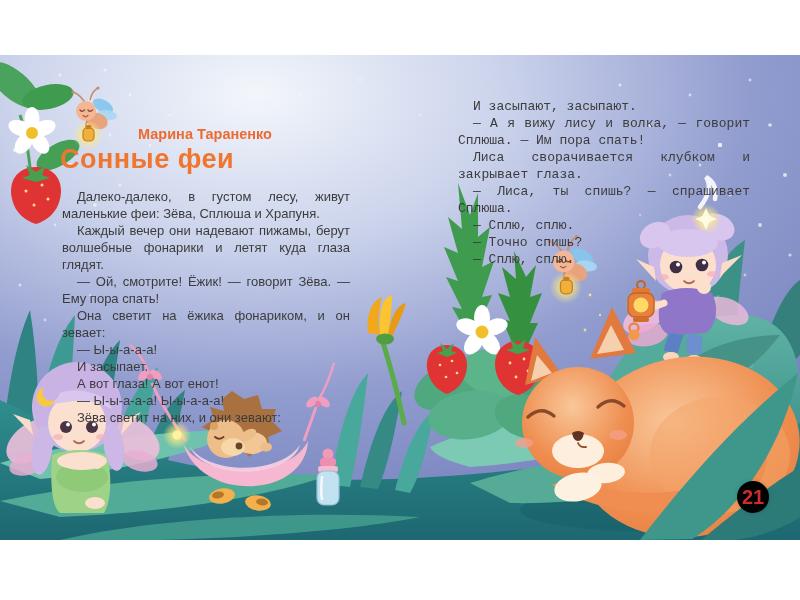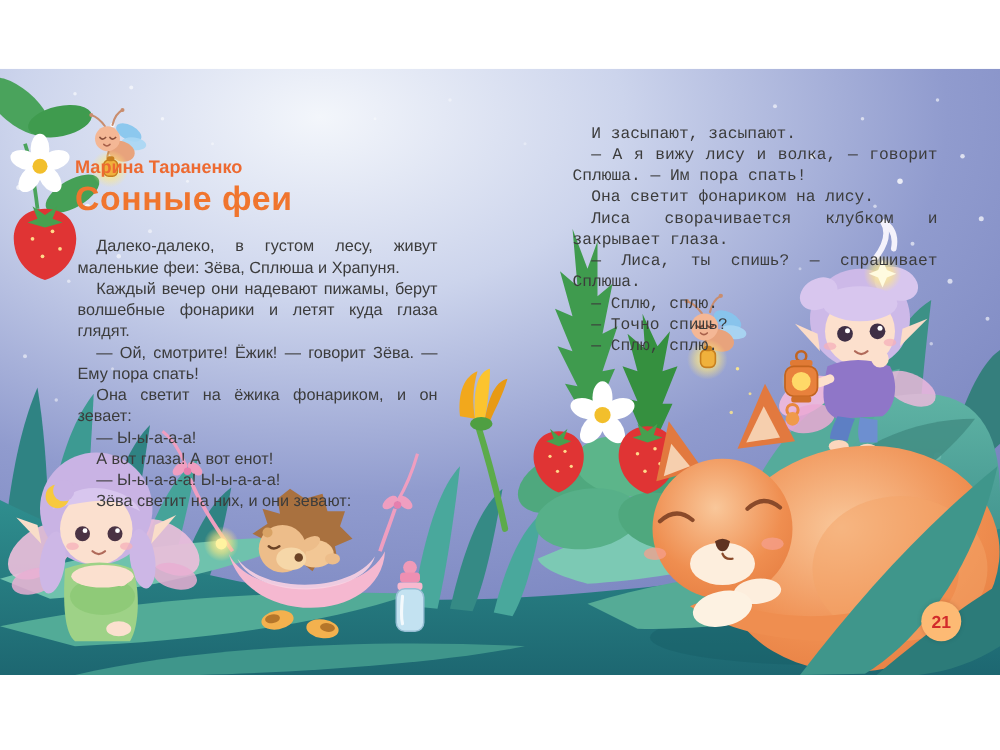--- a/index.html
+++ b/index.html
@@ -1,27 +1,27 @@
 <!DOCTYPE html>
 <html><head>
 <meta charset="utf-8">
 <style>
   html,body{margin:0;padding:0;background:#ffffff;}
   .page{position:relative;width:800px;height:600px;background:#ffffff;overflow:hidden;
         font-family:"Liberation Sans",sans-serif;}
   .art{position:absolute;left:0;top:55px;width:800px;height:485px;}
   .textcol{position:absolute;z-index:5;}
-  .author{font-size:14.5px;font-weight:bold;text-align:left;color:#ed6a31;}
+  .author{font-size:14.5px;font-weight:bold;text-align:center;color:#ed6a31;}
   .title{font-size:27px;font-weight:bold;color:#f0752e;letter-spacing:.5px;margin-top:2px;}
   .body-left{position:absolute;left:62px;top:188px;width:288px;z-index:5;}
   .body-right{position:absolute;left:458px;top:98px;width:292px;z-index:5;font-family:Liberation Mono, monospace;}
   .para{font-size:13px;line-height:17px;color:#3c3c3c;text-align:justify;text-indent:15px;margin:0;}
   .badge{position:absolute;left:737px;top:481px;width:32px;height:32px;border-radius:50%;
-         background:#fdba74;z-index:6;display:flex;align-items:center;justify-content:center;
-         font-size:14px;font-weight:bold;color:#d22b2b;box-shadow:0 0 4px rgba(0,0,0,.15);}
+         background:#000000;z-index:6;display:flex;align-items:center;justify-content:center;
+         font-size:20px;font-weight:bold;color:#d22b2b;box-shadow:0 0 4px rgba(0,0,0,.15);}
 </style>
 </head>
 <body>
 
 <div class="page">
 
   <svg class="art" viewBox="0 0 800 485">
     <defs>
       <radialGradient id="gSky" cx="32%" cy="8%" r="95%">
         <stop offset="0%" stop-color="#f3f6fb"></stop>
@@ -373,29 +373,29 @@
   <div class="textcol" style="left:60px;top:126px;width:290px;">
     <div class="author">Марина Тараненко</div>
     <div class="title">Сонные феи</div>
   </div>
   <div class="body-left">
     <p class="para">Далеко-далеко, в густом лесу, живут маленькие феи: Зёва, Сплюша и Храпуня.</p>
     <p class="para">Каждый вечер они надевают пижамы, берут волшебные фонарики и летят куда глаза глядят.</p>
     <p class="para">— Ой, смотрите! Ёжик! — говорит Зёва. — Ему пора спать!</p>
     <p class="para">Она светит на ёжика фонариком, и он зевает:</p>
     <p class="para">— Ы-ы-а-а-а!</p>
+    <p class="para">И засыпает.</p>
     <p class="para">А вот глаза! А вот енот!</p>
     <p class="para">— Ы-ы-а-а-а! Ы-ы-а-а-а!</p>
     <p class="para">Зёва светит на них, и они зевают:</p>
   </div>
 
   <div class="body-right">
     <p class="para">И засыпают, засыпают.</p>
     <p class="para">— А я вижу лису и волка, — говорит Сплюша. — Им пора спать!</p>
-    <p class="para">Она светит фонариком на лису.</p>
     <p class="para">Лиса сворачивается клубком и закрывает глаза.</p>
     <p class="para">— Лиса, ты спишь? — спрашивает Сплюша.</p>
     <p class="para">— Сплю, сплю.</p>
     <p class="para">— Точно спишь?</p>
     <p class="para">— Сплю, сплю.</p>
   </div>
 
   <div class="badge">21</div>
 
 </div>

